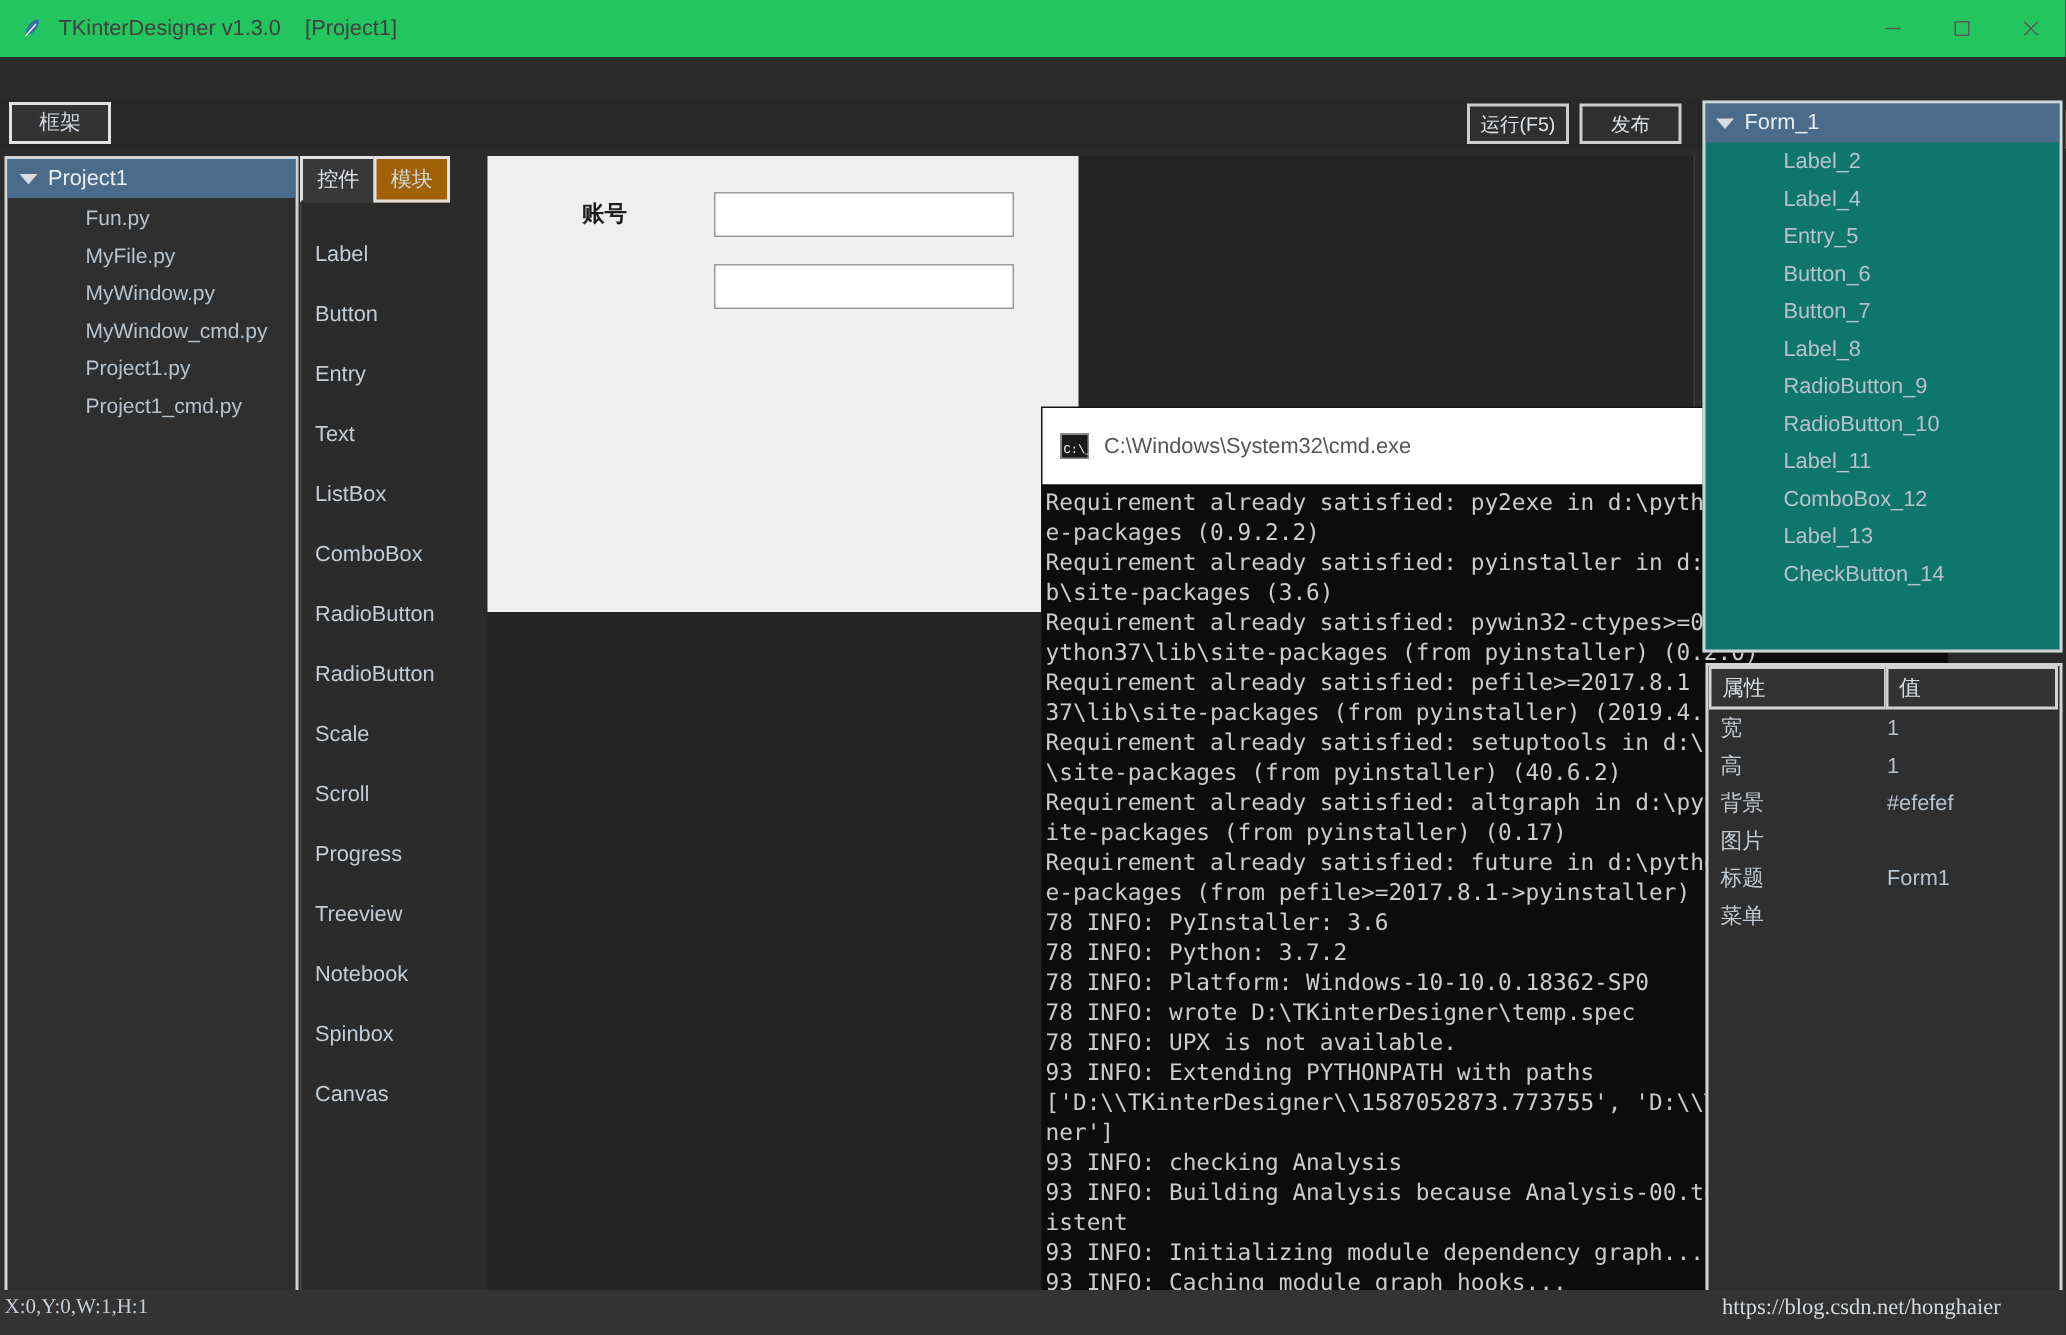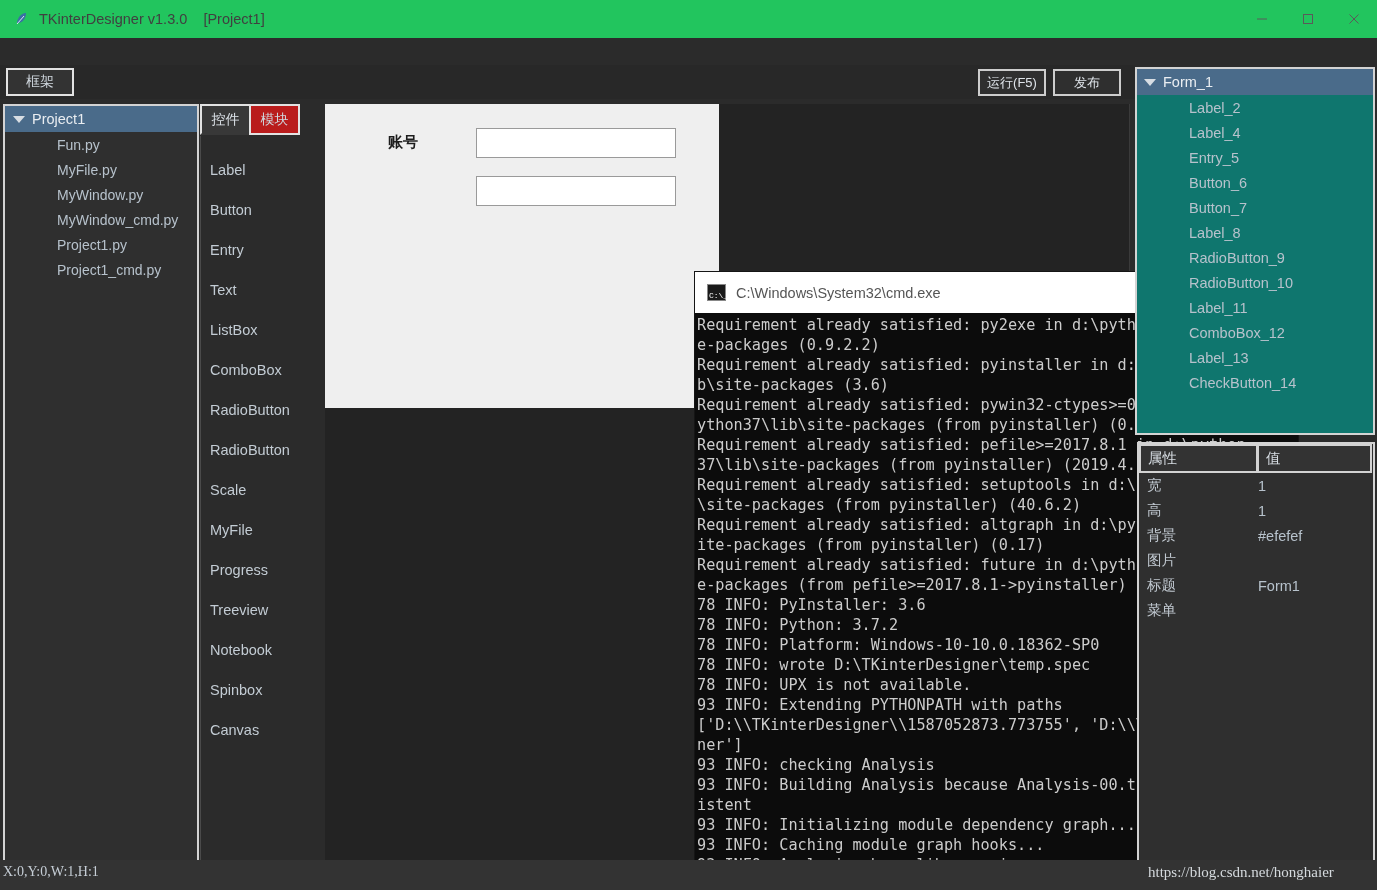--- a/index.html
+++ b/index.html
@@ -99,21 +99,21 @@
   }
   #palette-tabs {
     position: absolute; left: 0; top: 0; height: 31px; display: flex;
   }
   .pal-tab {
     height: 31px; width: 51px;
     display: flex; align-items: center; justify-content: center;
     font-size: 14px; border: 2px solid #e2e2e2;
   }
   #pal-tab-widgets { background: #383838; color: #dde3e9; border-bottom-color: #383838; }
-  #pal-tab-modules { background: #b91c1c; color: #cfd6dd; margin-left: -2px; }
+  #pal-tab-modules { background: #a16207; color: #cfd6dd; margin-left: -2px; }
   #palette-list {
     position: absolute; left: 0; top: 32px; width: 124px; height: 789px;
     border-left: 1px solid #4a4a4a;
     padding-top: 14px;
   }
   .pal-item {
     height: 40px; display: flex; align-items: center;
     padding-left: 9px; color: #c3ccd4; font-size: 14.5px;
   }
 
@@ -139,21 +139,21 @@
     background: #ffffff; border: 1px solid #9a9a9a;
   }
 
   
   #console-window {
     position: absolute; left: 370px; top: 168px; width: 603px; height: 641px;
     background: #0c0c0c;
     box-shadow: 0 0 0 1px #151515;
   }
   #console-titlebar {
-    height: 41px; background: #ffffff; display: flex; align-items: center;
+    height: 51px; background: #ffffff; display: flex; align-items: center;
   }
   #console-icon {
     margin-left: 12px; width: 19px; height: 17px;
     background: #1a1a1a; border: 1px solid #888;
     color: #ffffff; font-size: 8px; font-family: "Liberation Mono", monospace;
     display: flex; align-items: flex-end; justify-content: flex-start;
     padding-left: 1px; line-height: 1;
   }
   #console-title {
     margin-left: 10px; font-size: 14.5px; color: #555555;
@@ -290,21 +290,21 @@
     <div id="palette-list">
         <div class="pal-item">Label</div>
         <div class="pal-item">Button</div>
         <div class="pal-item">Entry</div>
         <div class="pal-item">Text</div>
         <div class="pal-item">ListBox</div>
         <div class="pal-item">ComboBox</div>
         <div class="pal-item">RadioButton</div>
         <div class="pal-item">RadioButton</div>
         <div class="pal-item">Scale</div>
-        <div class="pal-item">MyFile</div>
+        <div class="pal-item">Scroll</div>
         <div class="pal-item">Progress</div>
         <div class="pal-item">Treeview</div>
         <div class="pal-item">Notebook</div>
         <div class="pal-item">Spinbox</div>
         <div class="pal-item">Canvas</div>
       </div>
   </div>
 
   <div id="designer">
     <div id="design-form">

